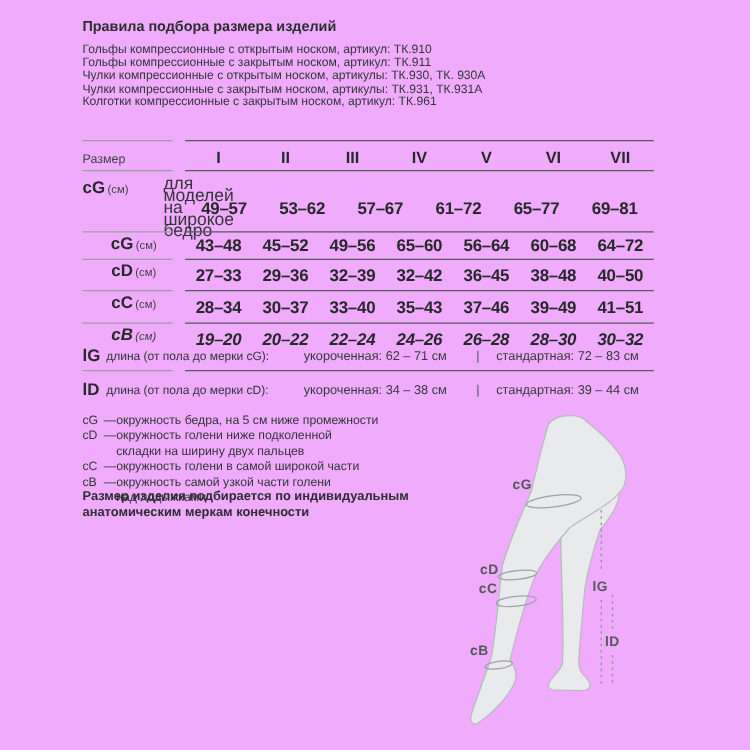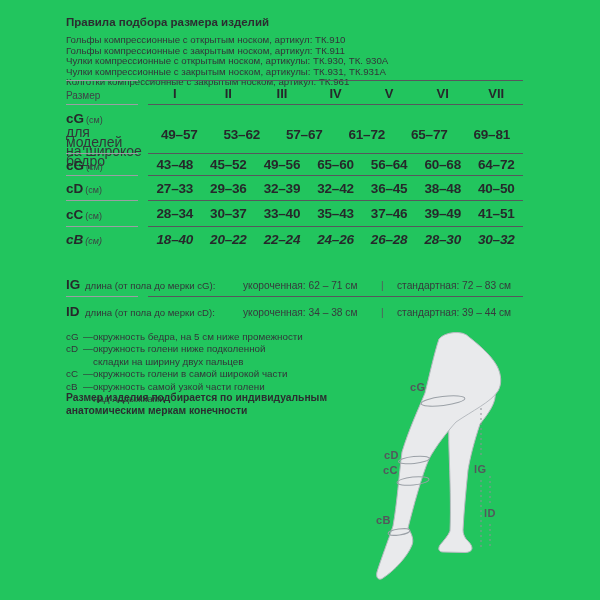--- a/index.html
+++ b/index.html
@@ -1,35 +1,35 @@
 <!DOCTYPE html>
 <html><head>
 <meta charset="utf-8">
 <style>
   html,body { margin:0; padding:0; background:#ffffff; }
   .page {
-    position:relative; width:600px; height:600px; background:#22c55e;
+    position:relative; width:600px; height:600px; background:#f0abfc;
     font-family:"Liberation Sans", sans-serif; color:#2b2d30; overflow:hidden;
   }
   
   .header { position:absolute; left:66px; top:16px; width:470px; }
   .title { font-size:11.5px; font-weight:bold; color:#2b2d30; margin:0 0 7px 0; }
   .article-line { font-size:9.7px; line-height:10.5px; color:#333539; }
 
   
-  .size-table { position:absolute; left:66px; top:80px; width:457px; }
+  .size-table { position:absolute; left:66px; top:112px; width:457px; }
   .sep { display:flex; height:1px; }
   .sep-label { width:72px; background:#9b9fa3; }
   .sep-gap   { width:10px; }
   .sep-data  { flex:1; background:#55585c; }
   .thead { display:flex; align-items:flex-end; height:23px; padding-bottom:3px; box-sizing:border-box; }
   .corner { width:82px; font-size:10px; color:#3f4247; }
   .thcell { flex:1; text-align:center; font-weight:bold; font-size:13px; color:#26282b; }
   .trow { display:flex; box-sizing:border-box; }
-  .trow-label { width:82px; display:flex; flex-direction:column; justify-content:center; }
+  .trow-label { width:82px; display:flex; flex-direction:row; justify-content:center;gap:28px; }
   .trow.tall .trow-label { justify-content:flex-start; padding-top:4px; }
   .code { font-weight:bold; font-size:13.5px; color:#26282b; }
   .unit { font-size:9px; color:#3c3f43; margin-left:2px; }
   .measure-note { font-size:14px; line-height:9.6px; color:#333539; white-space:pre-line; margin-top:1px; }
   .trow-data { flex:1; display:flex; }
   .tcell { flex:1; display:flex; justify-content:center; align-items:center;
            font-weight:bold; font-size:13.5px; letter-spacing:-0.2px; color:#26282b; }
   .trow.tall .tcell { padding-top:11px;text-align:right; }
 
   
@@ -175,21 +175,21 @@
       <div class="sep">
         <span class="sep-label"></span>
         <span class="sep-gap"></span>
         <span class="sep-data"></span>
       </div>
       <div class="trow" style="height: 24px; font-style: italic;">
         <div class="trow-label">
           <div><span class="code">cB</span><span class="unit">(см)</span></div>
         </div>
         <div class="trow-data">
-          <div class="tcell">18–40</div>
+          <div class="tcell">19–20</div>
           <div class="tcell">20–22</div>
           <div class="tcell">22–24</div>
           <div class="tcell">24–26</div>
           <div class="tcell">26–28</div>
           <div class="tcell">28–30</div>
           <div class="tcell">30–32</div>
         </div>
       </div>
     </div>
 

